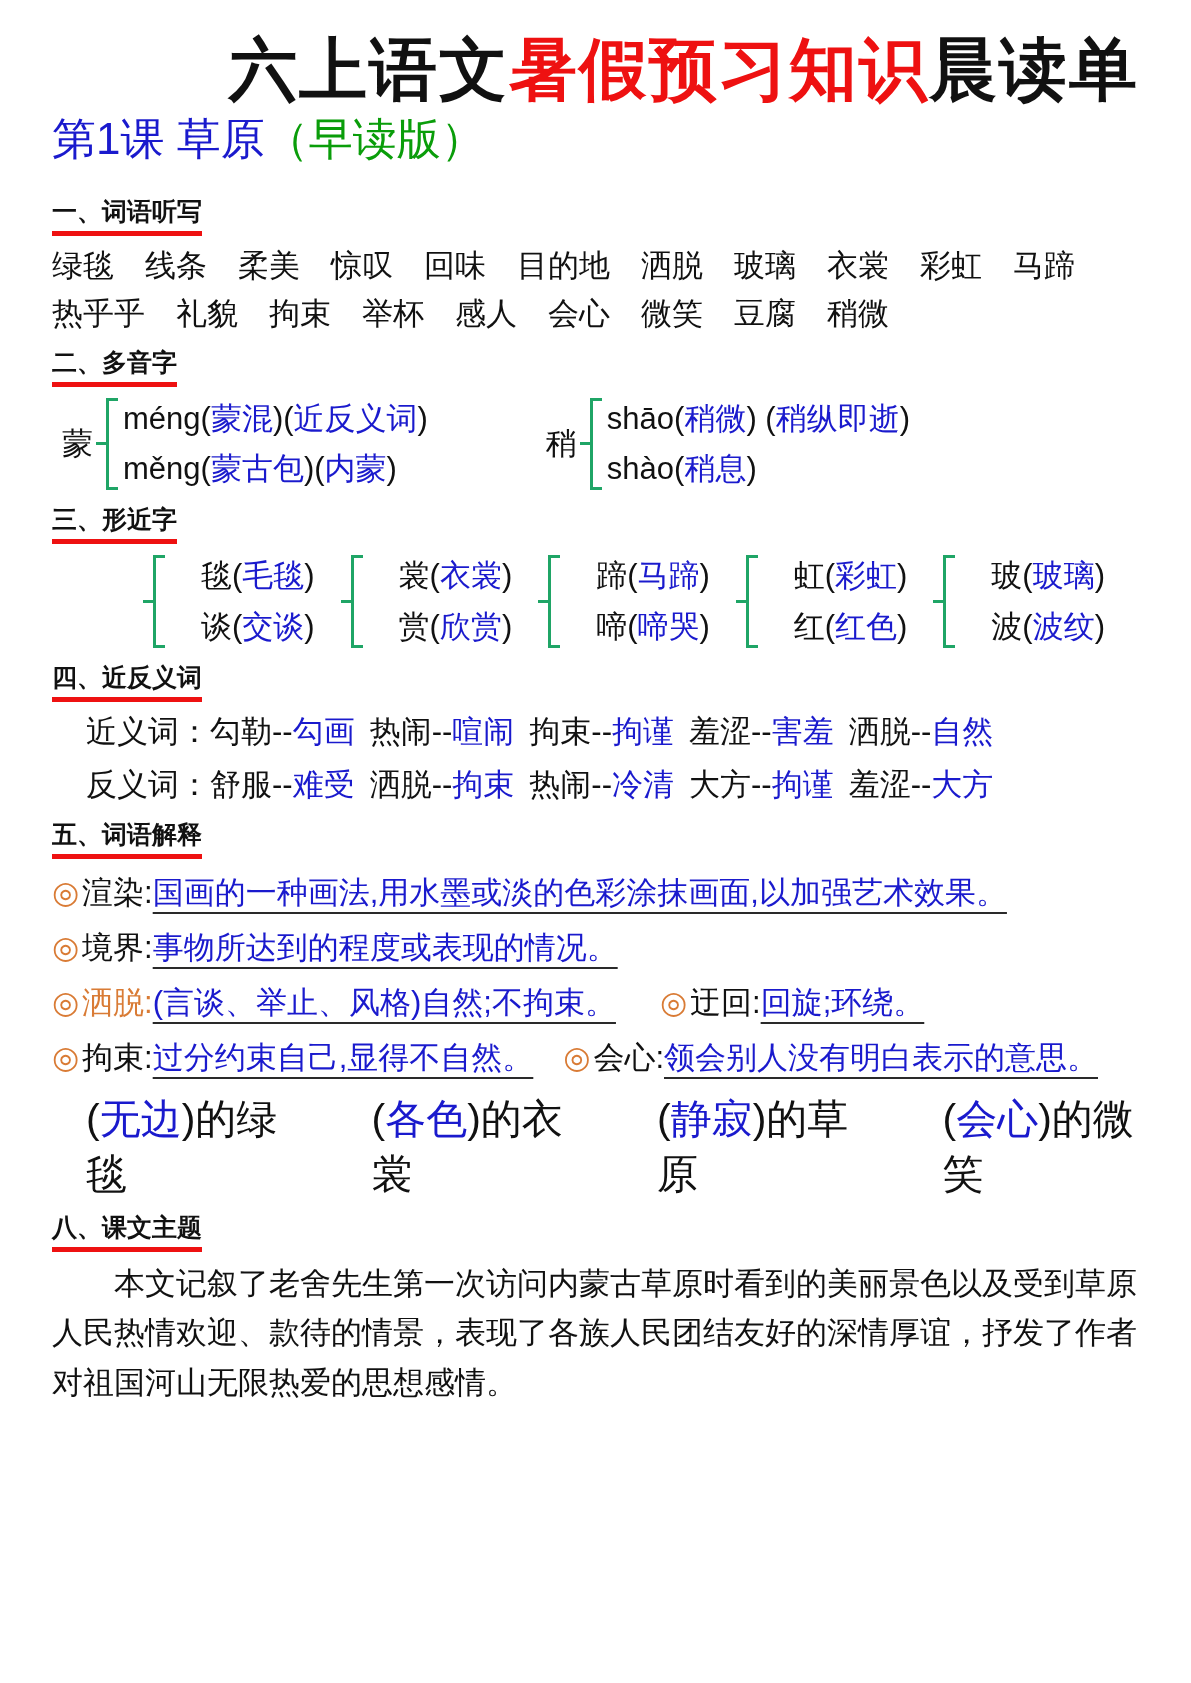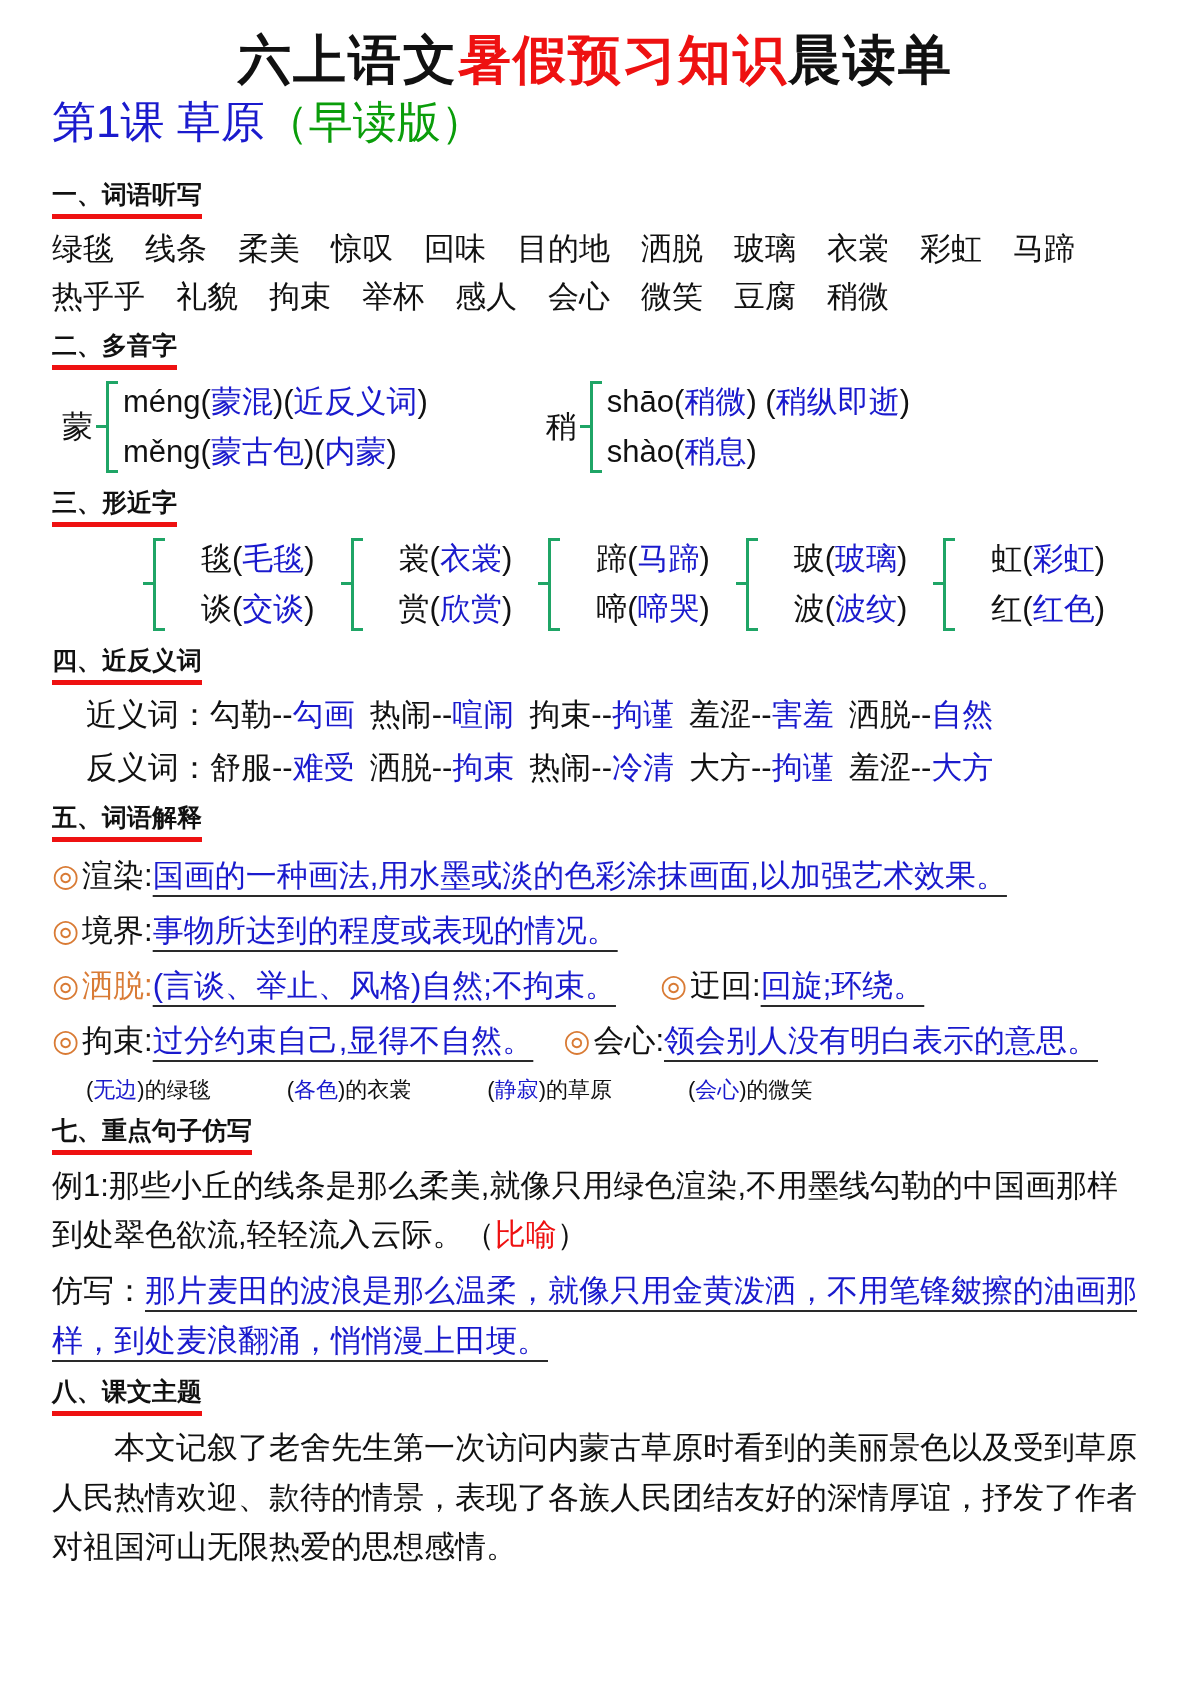--- a/index.html
+++ b/index.html
@@ -12,21 +12,21 @@
     --underline:#2a2a2a;
   }
   *{margin:0;padding:0;box-sizing:border-box;}
   html,body{background:#ffffff;}
   .page{
     width:1191px;height:1683px;background:#ffffff;overflow:hidden;
     padding:30px 52px 0 52px;
     font-family:"Liberation Sans","DejaVu Sans",sans-serif;
     color:var(--ink);
   }
-  .title{font-size:53px;font-weight:900;text-align:center;letter-spacing:2px;line-height:1.15;margin-bottom:2px;white-space:nowrap;}
+  .title{font-size:68px;font-weight:900;text-align:right;letter-spacing:2px;line-height:1.15;margin-bottom:2px;white-space:nowrap;}
   .title .rd{color:var(--accent-red);}
   .subtitle{font-size:44px;font-weight:400;text-align:left;margin-bottom:26px;white-space:nowrap;}
   .subtitle .bl{color:var(--text-blue);}
   .subtitle .gr{color:var(--sub-green);}
 
   .sec-h{font-size:25px;font-weight:700;margin:9px 0 7px 0;}
   .sec-h .hd{display:inline-block;border-bottom:5px solid var(--accent-red);padding-bottom:3px;}
 
   .bl{color:var(--text-blue);}
   .rd{color:var(--accent-red);}
@@ -57,21 +57,21 @@
   .pair{margin-right:15px;}
 
   
   .def-row{display:flex;font-size:31px;margin:13px 0;align-items:flex-end;}
   .def-item{white-space:nowrap;}
   .def-item.second3{margin-left:44px;}
   .def-item.second4{margin-left:30px;}
   .bullet{color:var(--orange);margin-right:3px;font-size:31px;}
 
   
-  .colloc-line{display:flex;font-size:22px;margin:6px 0 6px 34px;}
+  .colloc-line{display:flex;font-size:41px;margin:6px 0 6px 34px;gap:13px;}
   .colloc + .colloc{margin-left:76px;}
 
   
   .ex-line{font-size:31px;line-height:1.58;margin:4px 0;}
   .imit-line{font-size:31px;line-height:1.62;margin:6px 0 4px 0;}
 
   
   .theme{font-size:31px;line-height:1.6;text-indent:2em;margin:4px 0;}
 </style>
 </head>
@@ -147,32 +147,32 @@
           <div class="shape-item"><span>蹄(</span><span class="bl">马蹄</span><span>)</span></div>
           <div class="shape-item"><span>啼(</span><span class="bl">啼哭</span><span>)</span></div>
         </div>
       </div>
 
       <div class="shape-group">
         <div class="brace">
             <i class="tick"></i>
           </div>
         <div>
+          <div class="shape-item"><span>虹(</span><span class="bl">彩虹</span><span>)</span></div>
+          <div class="shape-item"><span>红(</span><span class="bl">红色</span><span>)</span></div>
+        </div>
+      </div>
+
+      <div class="shape-group">
+        <div class="brace">
+            <i class="tick"></i>
+          </div>
+        <div>
           <div class="shape-item"><span>玻(</span><span class="bl">玻璃</span><span>)</span></div>
           <div class="shape-item"><span>波(</span><span class="bl">波纹</span><span>)</span></div>
-        </div>
-      </div>
-
-      <div class="shape-group">
-        <div class="brace">
-            <i class="tick"></i>
-          </div>
-        <div>
-          <div class="shape-item"><span>虹(</span><span class="bl">彩虹</span><span>)</span></div>
-          <div class="shape-item"><span>红(</span><span class="bl">红色</span><span>)</span></div>
         </div>
       </div>
 
     </div>
   </div>
 
   <div>
     <div class="sec-h"><span class="hd">四、近反义词</span></div>
     <p class="pair-line">
       <span>近义词：</span><span class="pair"><span>勾勒--</span><span class="bl">勾画</span></span><span class="pair"><span>热闹--</span><span class="bl">喧闹</span></span><span class="pair"><span>拘束--</span><span class="bl">拘谨</span></span><span class="pair"><span>羞涩--</span><span class="bl">害羞</span></span><span class="pair"><span>洒脱--</span><span class="bl">自然</span></span>
@@ -202,24 +202,19 @@
 
   <div>
     <div class="colloc-line">
       <span class="colloc"><span>(</span><span class="bl">无边</span><span>)的绿毯</span></span>
       <span class="colloc"><span>(</span><span class="bl">各色</span><span>)的衣裳</span></span>
       <span class="colloc"><span>(</span><span class="bl">静寂</span><span>)的草原</span></span>
       <span class="colloc"><span>(</span><span class="bl">会心</span><span>)的微笑</span></span>
     </div>
   </div>
 
-  <div>
-    <div class="sec-h"><span class="hd">七、重点句子仿写</span></div>
-    <p class="ex-line"><span>例1:那些小丘的线条是那么柔美,就像只用绿色渲染,不用墨线勾勒的中国画那样到处翠色欲流,轻轻流入云际。</span><span>（</span><span class="rd">比喻</span><span>）</span></p>
-    <p class="imit-line"><span>仿写：</span><span class="bl ul">那片麦田的波浪是那么温柔，就像只用金黄泼洒，不用笔锋皴擦的油画那样，到处麦浪翻涌，悄悄漫上田埂。</span></p>
-  </div>
 
   <div>
     <div class="sec-h"><span class="hd">八、课文主题</span></div>
     <p class="theme">本文记叙了老舍先生第一次访问内蒙古草原时看到的美丽景色以及受到草原人民热情欢迎、款待的情景，表现了各族人民团结友好的深情厚谊，抒发了作者对祖国河山无限热爱的思想感情。</p>
   </div>
 
 </div>
 
 </body></html>

